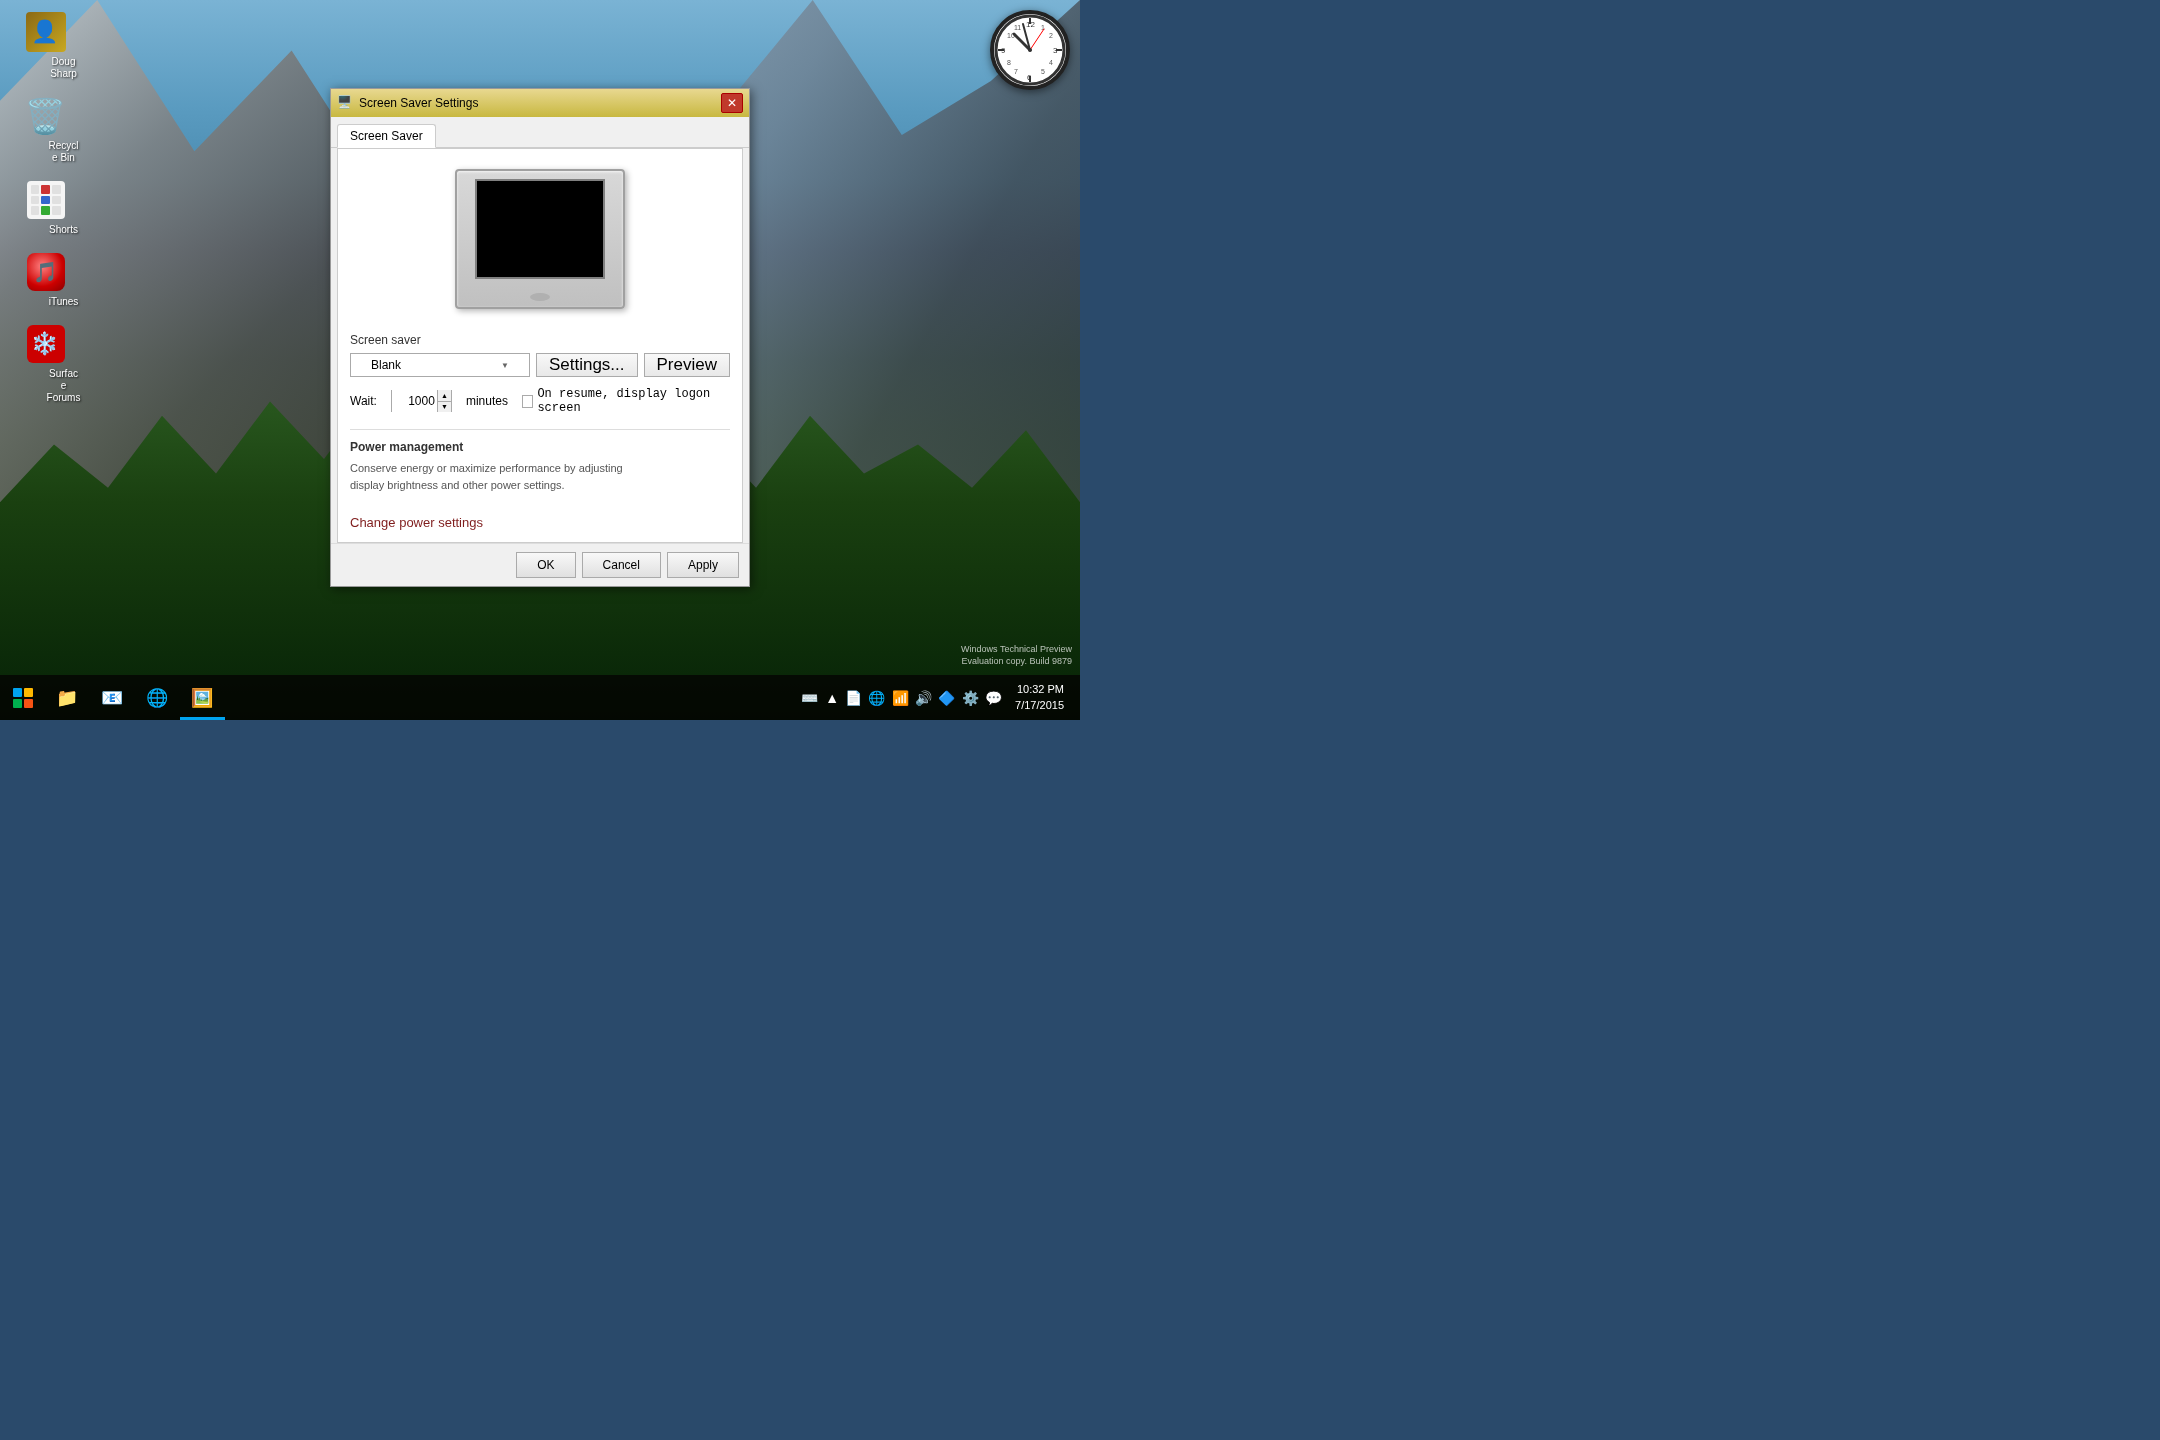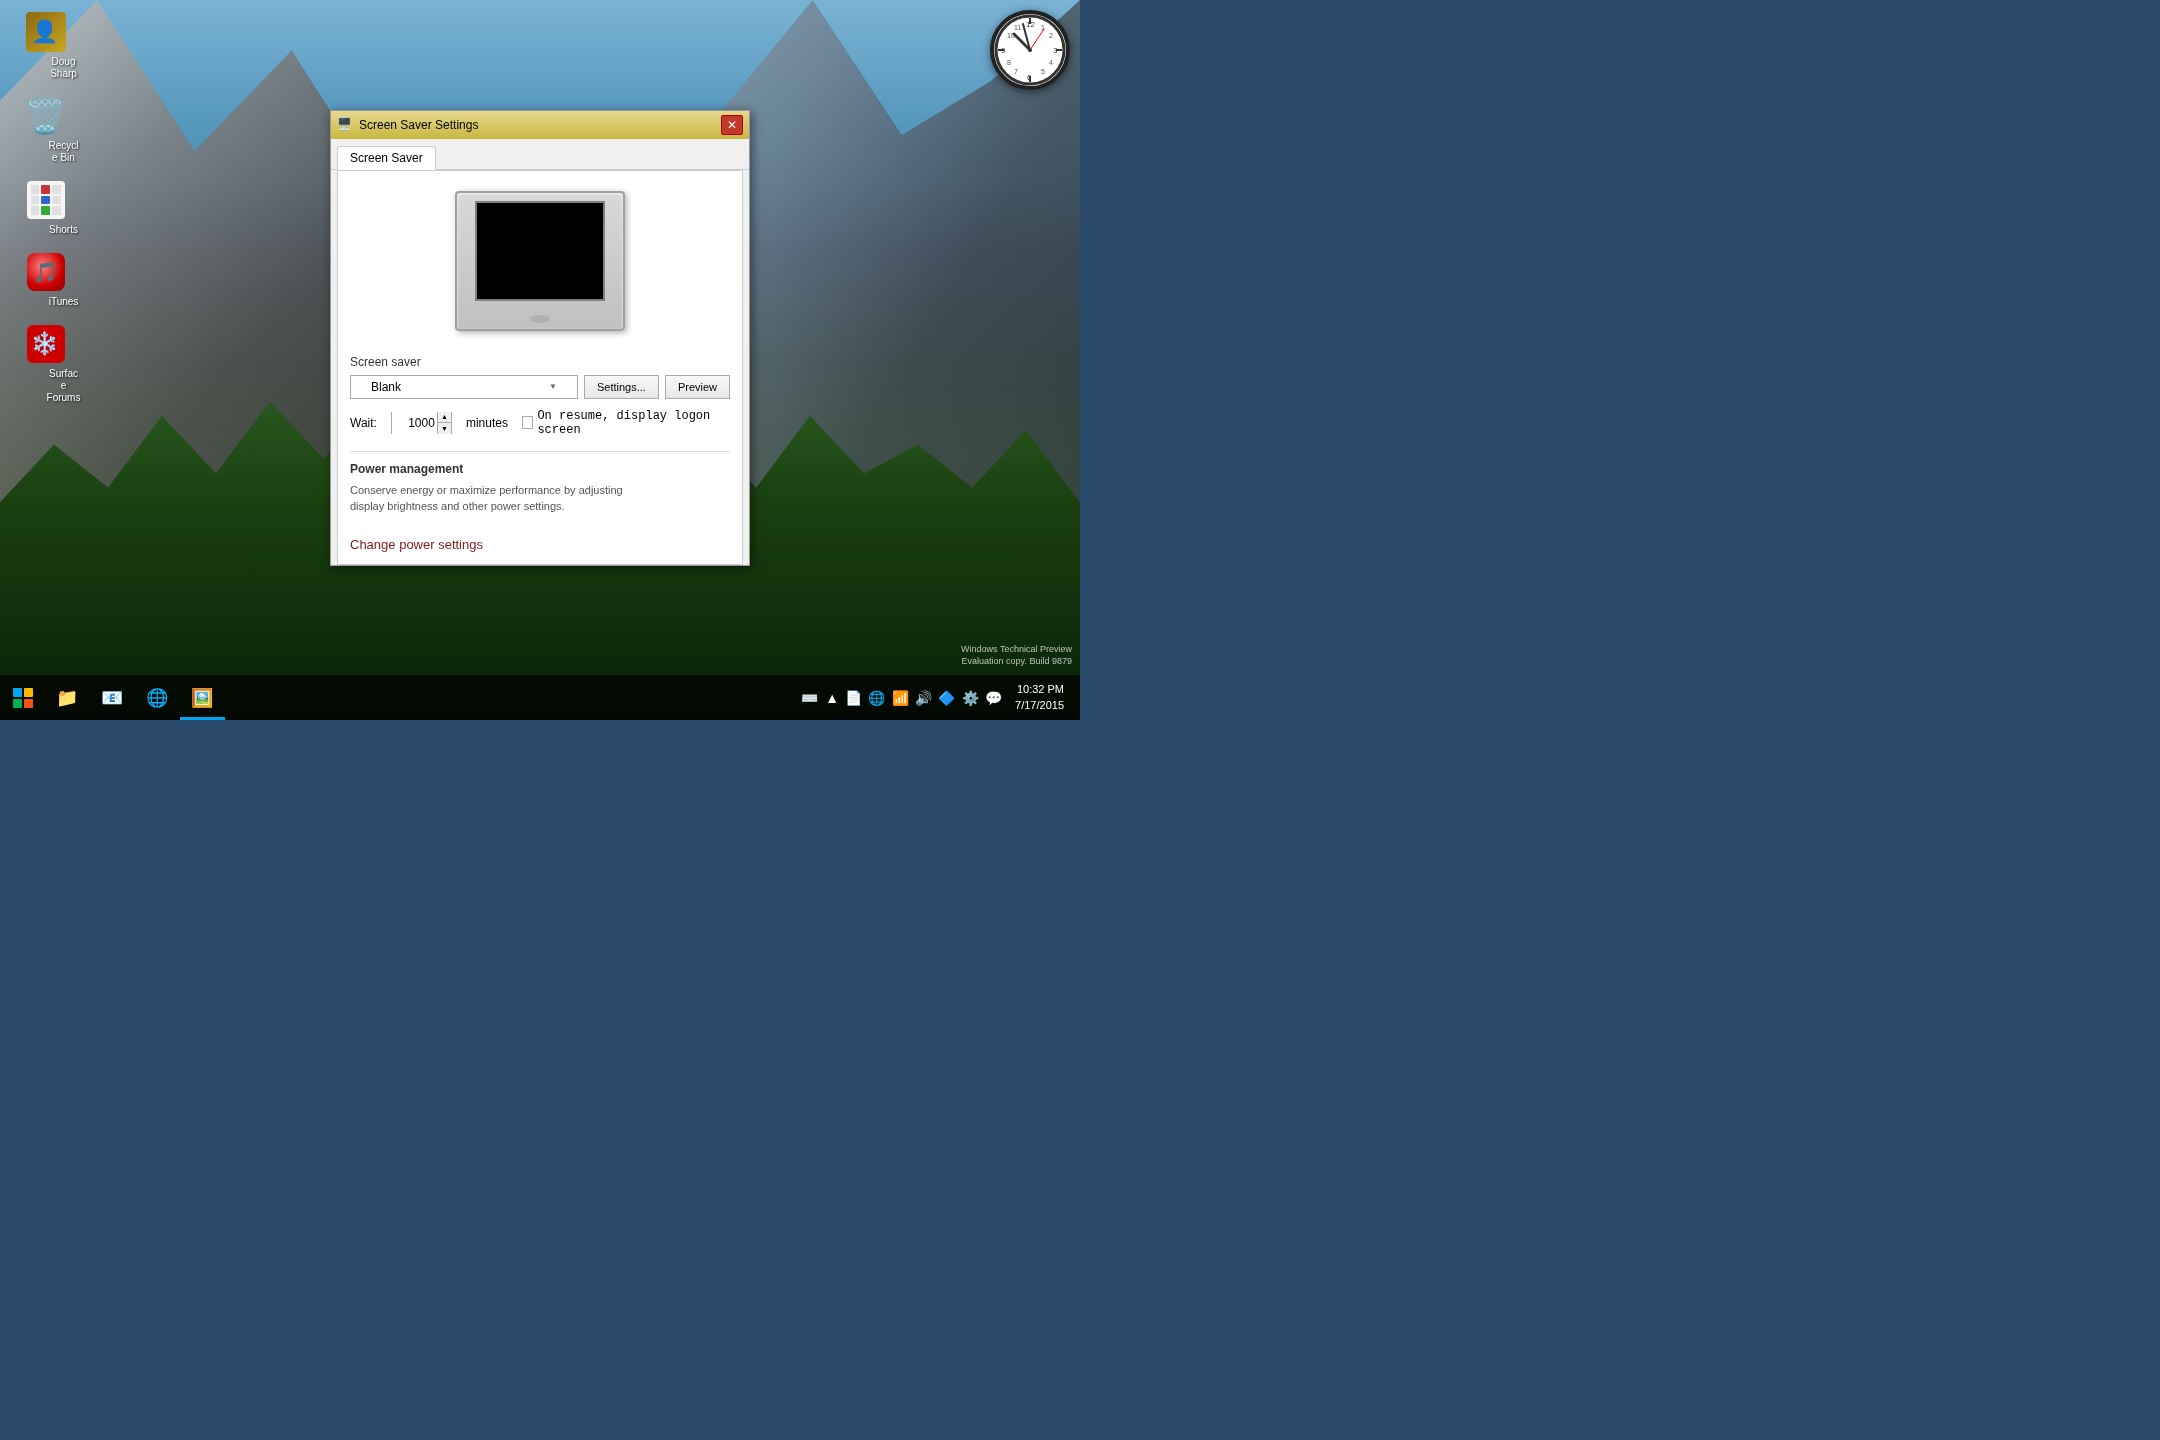--- a/index.html
+++ b/index.html
@@ -394,21 +394,21 @@
     .select-arrow {
       font-size: 8px;
       color: #666;
     }
 
     .btn {
       height: 24px;
       padding: 0 12px;
       border: 1px solid #aaa;
       background: linear-gradient(180deg, #f8f8f8 0%, #e8e8e8 100%);
-      font-size: 11px;
+      font-size: 17px;
       cursor: pointer;
       white-space: nowrap;
     }
 
     .wait-row {
       display: flex;
       align-items: center;
       gap: 14px;
       margin-bottom: 14px;
       font-size: 12px;
@@ -721,20 +721,25 @@
         </div>
       </div>
 
       <div class="power-section">
         <div class="power-label">Power management</div>
         <div class="power-desc">Conserve energy or maximize performance by adjusting<br>display brightness and other power settings.</div>
         <a class="power-link" href="#">Change power settings</a>
       </div>
     </div>
 
+    <div class="dialog-footer">
+      <button class="footer-btn">OK</button>
+      <button class="footer-btn">Cancel</button>
+      <button class="footer-btn">Apply</button>
+    </div>
   </div>
 </div>
 
 <div class="win-watermark">
   <div>Windows Technical Preview</div>
   <div>Evaluation copy. Build 9879</div>
 </div>
 
 <div class="taskbar">
 

